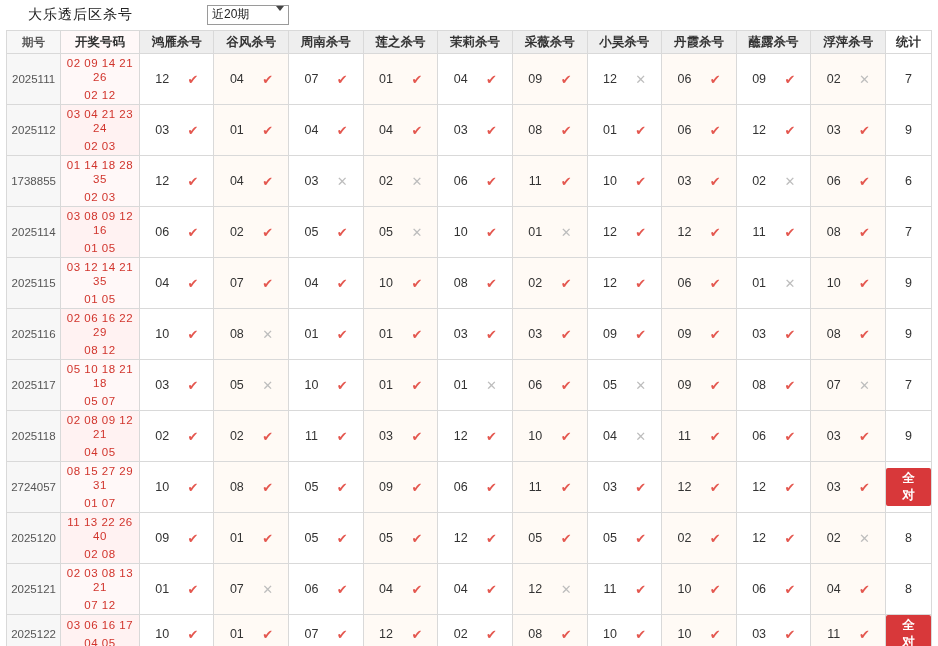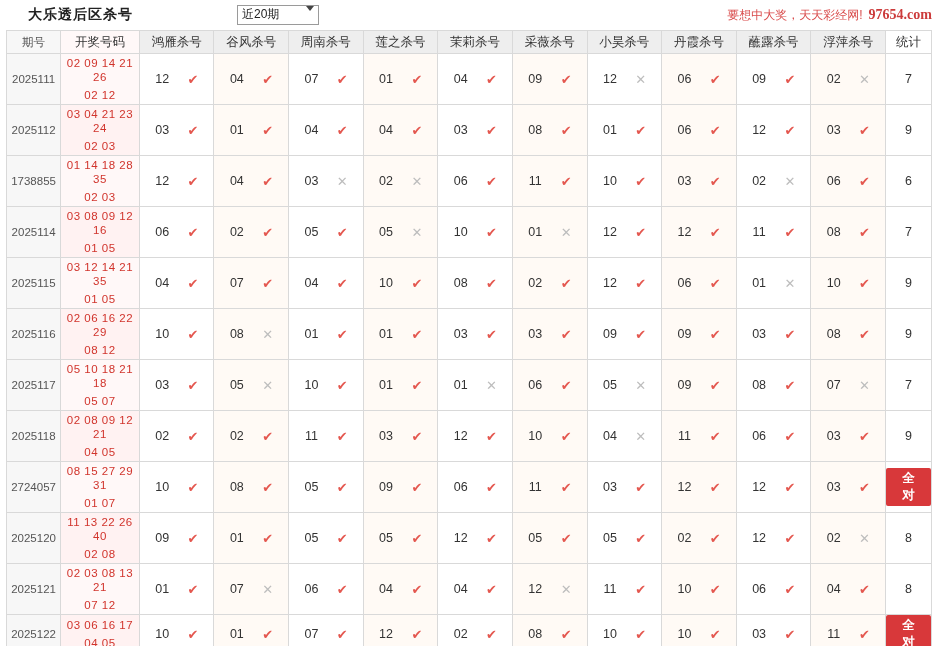--- a/index.html
+++ b/index.html
@@ -1,31 +1,31 @@
 <!DOCTYPE html>
 <html><head>
 <meta charset="utf-8">
 <style>
   html,body{margin:0;padding:0;background:#fff;}
   body{width:938px;height:646px;font-family:"Liberation Sans","DejaVu Sans",sans-serif;font-size:12px;color:#333;overflow:hidden;}
   .wrap{width:938px;height:646px;position:relative;}
   .topbar{height:30px;display:flex;align-items:center;padding:0 6px;box-sizing:border-box;}
-  .title{font-size:14px;font-weight:bold;color:#222;margin-left:22px;margin-right:104px;letter-spacing:1px;}
+  .title{font-size:14px;font-weight:normal;color:#222;margin-left:22px;margin-right:74px;letter-spacing:1px;}
   .select{
     width:82px;height:20px;border:1px solid #9a9a9a;background:#fff;font-size:12px;
     display:flex;align-items:flex-start;justify-content:space-between;padding:0 4px;box-sizing:border-box;color:#222;
   }
   .select .caret{width:0;height:0;border-left:4px solid transparent;border-right:4px solid transparent;border-top:5px solid #444;}
   .promo{margin-left:auto;display:flex;align-items:center;gap:6px;}
   .promo-text{color:#d94b4b;font-size:12px;}
   .promo-logo{color:#cc3b3b;font-weight:bold;font-size:14px;font-family:"Liberation Serif",serif;}
 
   table{border-collapse:collapse;width:926px;margin-left:6px;table-layout:fixed;}
   th,td{border:1px solid #d9d9d9;padding:0;text-align:center;vertical-align:middle;font-size:12px;}
-  thead th{background:#eeeeee;height:22px;font-weight:normal;color:#333;font-size:12.5px;}
+  thead th{background:#eeeeee;height:22px;font-weight:bold;color:#333;font-size:12.5px;}
   tbody tr{height:31px;}
   .c-issue{width:52px;background:#f7f7f7;color:#555;font-size:11.5px;}
   .c-nums{width:76px;background:#fff8f8;}
   .c-kill{width:72px;}
   .c-stat{width:44px;background:#fff;}
   .killcell{display:flex;align-items:center;justify-content:space-around;height:100%;padding:0 6px;box-sizing:border-box;}
   .knum{color:#333;font-size:12.5px;width:20px;text-align:center;}
   .mark{width:16px;text-align:center;font-size:13px;line-height:1;}
   .ok{color:#e4574f;}
   .no{color:#bdbdbd;}
@@ -40,24 +40,20 @@
 <body>
 
 <div class="wrap">
 
   <div class="topbar">
     <div class="title">大乐透后区杀号</div>
     <div class="select">
       <span>近20期</span>
       <span class="caret"></span>
     </div>
-    <div class="promo">
-      <span class="promo-text">要想中大奖，天天彩经网!</span>
-      <span class="promo-logo">97654.com</span>
-    </div>
   </div>
 
   <table>
     <thead>
       <tr id="headrow">
           <th class="c-issue">期号</th>
           <th class="c-nums">开奖号码</th>
           <th class="c-kill">鸿雁杀号</th>
           <th class="c-kill">谷风杀号</th>
           <th class="c-kill">周南杀号</th>

